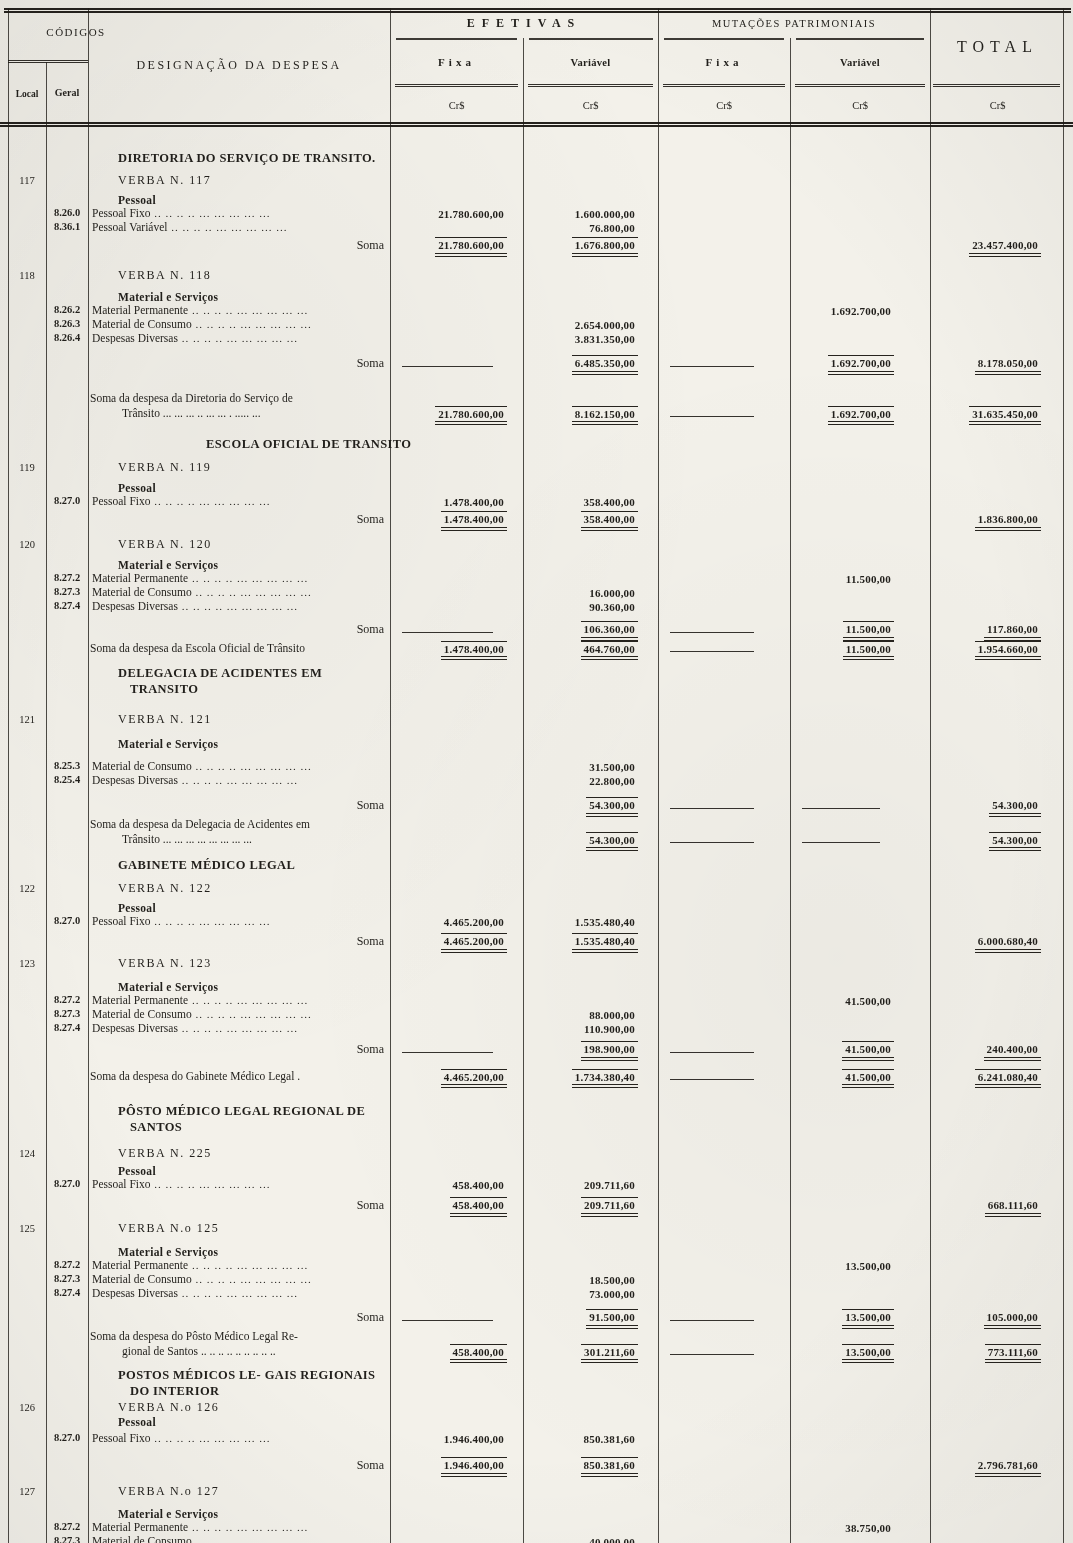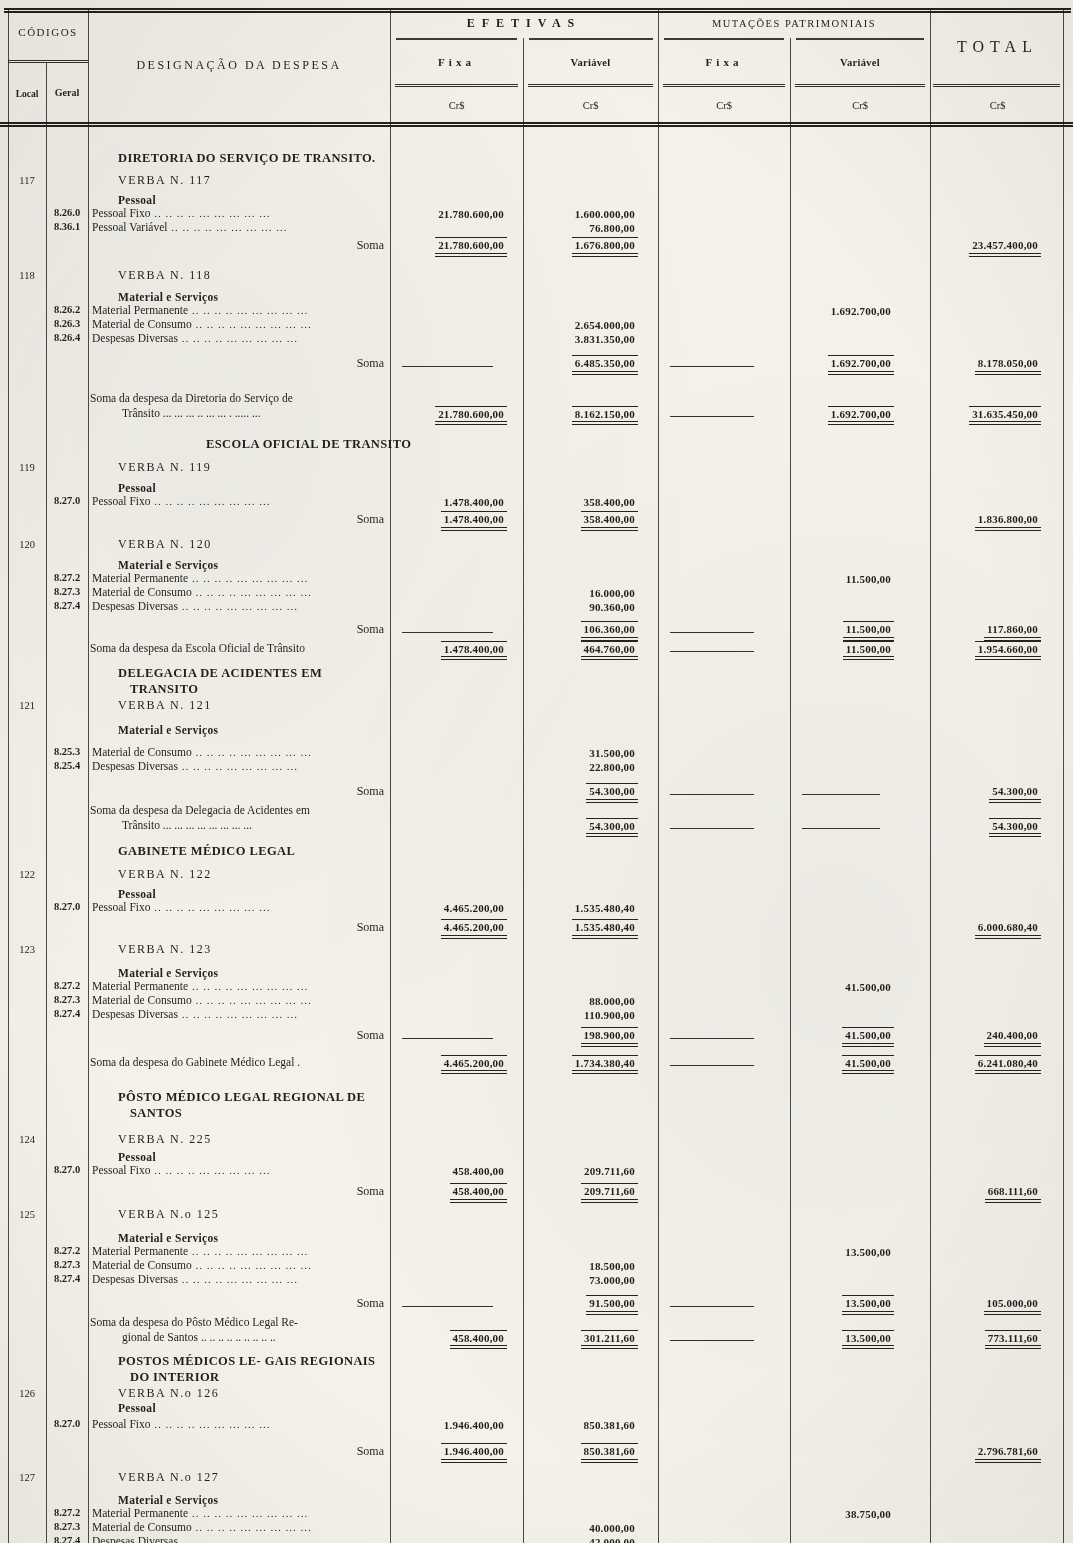--- a/index.html
+++ b/index.html
@@ -16,21 +16,21 @@
       #f3f1ea;
     overflow:hidden;
   }
   
   .vline{position:absolute;width:0;border-left:1px solid rgba(30,27,22,.78);}
   .hline{position:absolute;height:0;border-top:2px solid rgba(30,27,22,.85);}
   .hline.dbl{border-top:3px double rgba(30,27,22,.9);}
   .hline.heavy{border-top:5px double rgba(25,22,18,.95);}
   
   .hlabel{position:absolute;text-align:center;white-space:nowrap;overflow:visible;}
-  .l-codigos{font-size:11px;letter-spacing:1.5px;}
+  .l-codigos{font-size:11px;letter-spacing:1.5px;padding-left:28px;}
   .l-local{font-size:9.5px;font-weight:bold;}
   .l-geral{font-size:10px;font-weight:bold;}
   .l-desig{font-size:12px;letter-spacing:2.5px;}
   .l-efetivas{font-size:12px;font-weight:bold;letter-spacing:7px;}
   .l-mutacoes{font-size:10.5px;letter-spacing:1.5px;}
   .l-fixa{font-size:11px;font-weight:bold;letter-spacing:4px;}
   .l-variavel{font-size:10.5px;font-weight:bold;letter-spacing:.3px;}
   .l-total{font-size:16px;letter-spacing:6px;}
   .l-cr{font-size:10.5px;}
   
@@ -523,21 +523,21 @@
         <div class="c c-desig">
           <div class="sec">DELEGACIA  DE  ACIDENTES  EM</div>
           <div class="sec sec2">TRANSITO</div>
         </div>
         <div class="c c-num c-ef"></div>
         <div class="c c-num c-ev"></div>
         <div class="c c-num c-mf"></div>
         <div class="c c-num c-mv"></div>
         <div class="c c-num c-tot"></div>
       </div>
-      <div class="row t-verba" style="">
+      <div class="row t-verba" style="margin-top: 14px;">
         <div class="c c-local">
           <div class="loc">121</div>
         </div>
         <div class="c c-geral"></div>
         <div class="c c-desig">
           <div class="verba">VERBA N. 121</div>
         </div>
         <div class="c c-num c-ef"></div>
         <div class="c c-num c-ev"></div>
         <div class="c c-num c-mf"></div>

